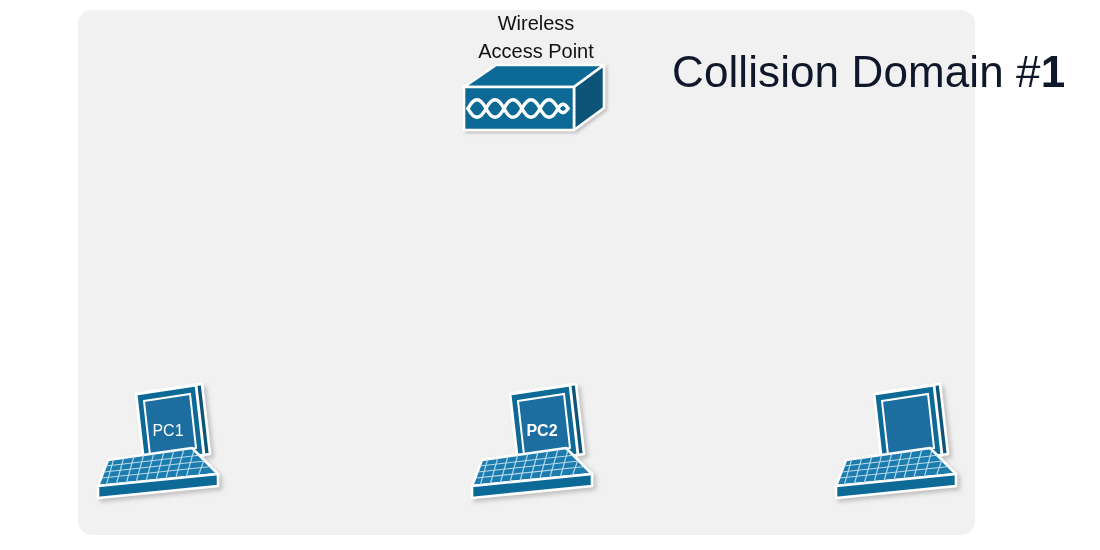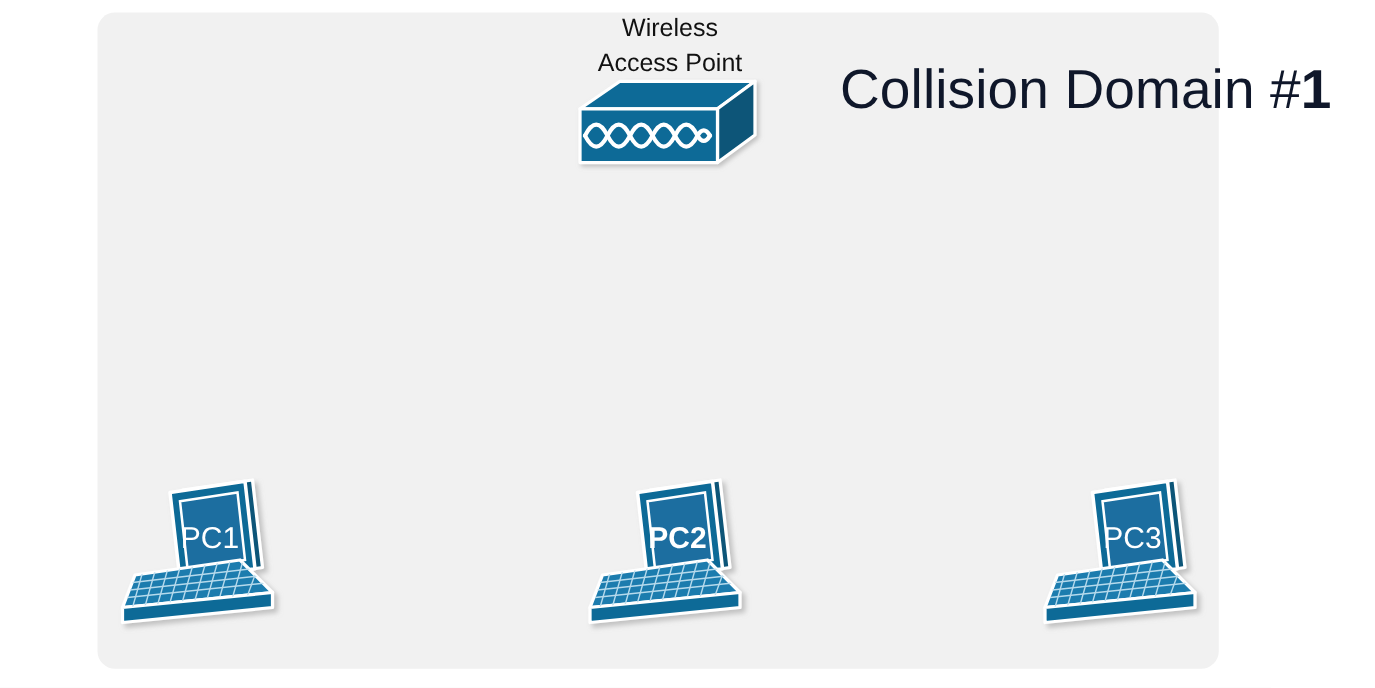--- a/index.html
+++ b/index.html
@@ -76,21 +76,21 @@
   .pc1 { left: 84px;  top: 382px; }
   .pc2 { left: 458px; top: 382px; font-weight: bold; }
   .pc3 { left: 822px; top: 382px; }
 
   
   .pc-screen-label {
     position: absolute;
     width: 100%;
     text-align: center;
     color: #ffffff;
-    font-size: 24px;
+    font-size: 16px;
     line-height: 22px;
     pointer-events: none;
   }
   .pc1 .pc-screen-label { left: 4px;  top: 38px; }
   .pc2 .pc-screen-label { left: 4px;  top: 38px; }
   .pc3 .pc-screen-label { left: 4px;  top: 38px; }
 </style>
 </head>
 <body>
 
@@ -238,16 +238,15 @@
         <line x1="50" y1="74" x2="42" y2="102"></line>
         <line x1="60" y1="72" x2="52" y2="100"></line>
         <line x1="70" y1="71" x2="62" y2="99"></line>
         <line x1="80" y1="70" x2="72" y2="98"></line>
         <line x1="90" y1="68" x2="82" y2="96"></line>
         <line x1="100" y1="67" x2="92" y2="95"></line>
         <line x1="110" y1="68" x2="102" y2="96"></line>
         <line x1="120" y1="78" x2="112" y2="100"></line>
       </g>
     </svg>
-    <div class="pc-screen-label">PC3</div>
   </div>
 
 </div>
 
 </body></html>

